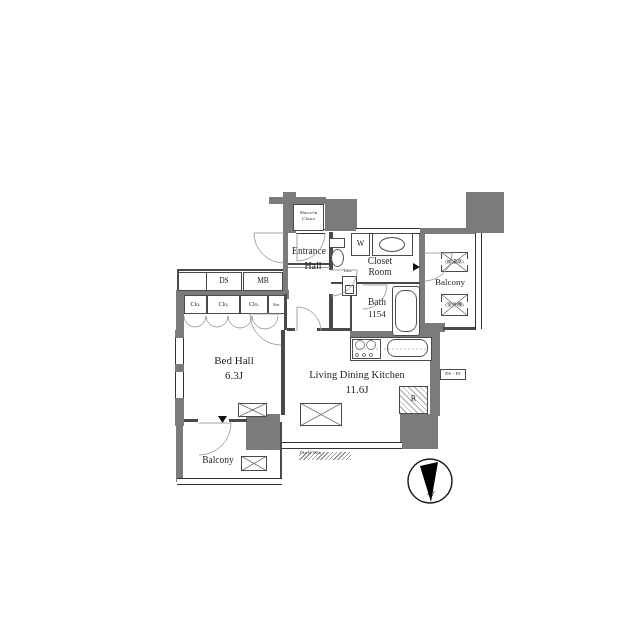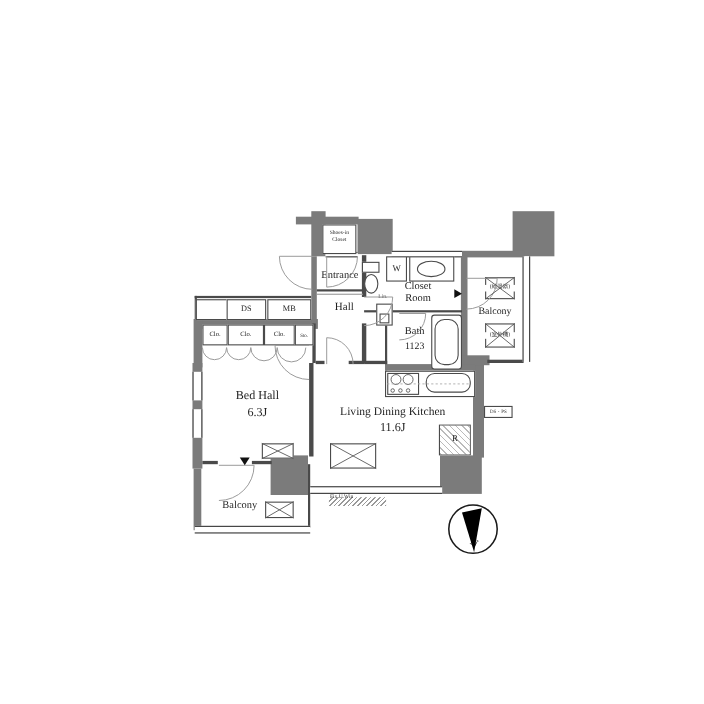--- a/index.html
+++ b/index.html
@@ -80,38 +80,38 @@
   <div class="lbl tiny" style="left:207px;top:301px;width:33px;font-size:6px;">Clo.</div>
   <div class="lbl tiny" style="left:240px;top:301px;width:28px;font-size:6px;">Clo.</div>
   <div class="lbl tiny" style="left:268px;top:302px;width:17px;font-size:4.5px;">Sto.</div>
 
   <div class="box" style="left:293px;top:204px;width:31px;height:27px;"></div>
   <div class="lbl" style="left:293px;top:210px;width:31px;font-size:5px;">
     <div>Shoes-in</div>
     <div>Closet</div>
   </div>
   <div class="lbl" style="left:286px;top:246px;width:46px;font-size:9.5px;">Entrance</div>
-  <div class="lbl" style="left:295px;top:274px;width:36px;font-size:10px;">Hall</div>
+  <div class="lbl" style="left:295px;top:260px;width:36px;font-size:10px;">Hall</div>
 
   <div class="box" style="left:329px;top:238px;width:16px;height:10px;"></div>
   <div class="box" style="left:331px;top:249px;width:13px;height:18px;border-radius:50%;"></div>
   <div class="box" style="left:351px;top:233px;width:19px;height:23px;"></div>
   <div class="lbl" style="left:351px;top:240px;width:19px;font-size:8px;">W</div>
   <div class="box" style="left:372px;top:233px;width:41px;height:23px;"></div>
   <div class="box" style="left:379px;top:237px;width:26px;height:15px;border-radius:50%;"></div>
   <div class="lbl" style="left:352px;top:256px;width:56px;font-size:9.5px;">
     <div>Closet</div>
     <div>Room</div>
   </div>
   <div class="lbl tiny" style="left:337px;top:268px;width:22px;font-size:5px;">Lin.</div>
   <div class="box" style="left:342px;top:276px;width:15px;height:20px;"></div>
   <div class="box" style="left:345px;top:285px;width:9px;height:9px;"></div>
 
   <div class="lbl" style="left:357px;top:297px;width:40px;font-size:9.5px;">Bath</div>
-  <div class="lbl" style="left:357px;top:309px;width:40px;font-size:9px;">1123</div>
+  <div class="lbl" style="left:357px;top:309px;width:40px;font-size:9px;">1154</div>
   <div class="box" style="left:392px;top:286px;width:28px;height:50px;border-radius:3px;"></div>
   <div class="box" style="left:395px;top:290px;width:22px;height:42px;border-radius:9px;"></div>
 
   <div class="box" style="left:350px;top:337px;width:82px;height:24px;"></div>
   <div class="box" style="left:352px;top:339px;width:29px;height:20px;"></div>
   <div class="box" style="left:387px;top:339px;width:41px;height:18px;border-radius:8px;"></div>
   <div class="box" style="left:399px;top:386px;width:29px;height:28px;">
     <div class="hatch" style="left:0;top:0;right:0;bottom:0;"></div>
   </div>
   <div class="lbl" style="left:399px;top:395px;width:29px;font-size:8px;background:transparent;">R</div>

